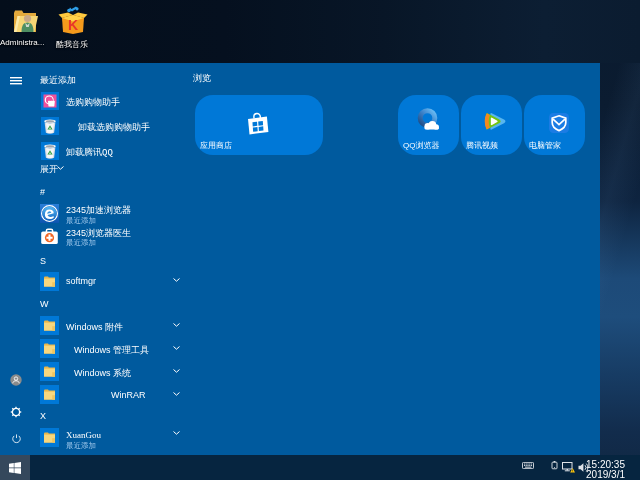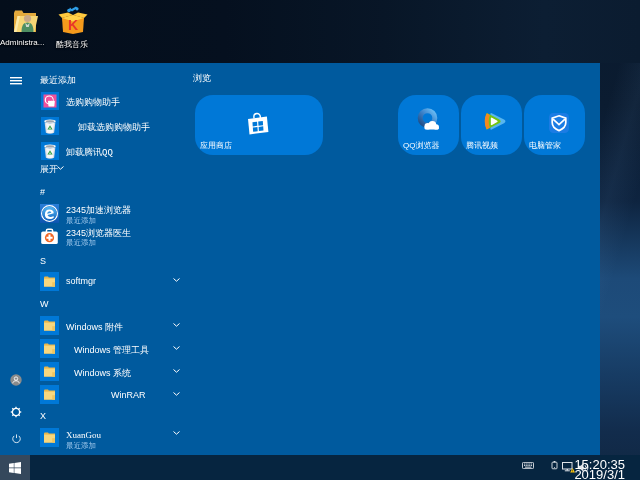--- a/index.html
+++ b/index.html
@@ -19,21 +19,21 @@
 #menu .hdr{position:absolute;color:#fff;font-size:9px;}
 #menu .itxt{position:absolute;color:#fff;font-size:9px;white-space:nowrap;}
 #menu .sub{position:absolute;color:#9cc6ea;font-size:7.5px;white-space:nowrap;}
 #menu .tile18{position:absolute;width:18px;height:18px;background:#0078D7;}
 #menu .chev{position:absolute;width:7px;height:4px;}
 .tile{position:absolute;background:#0078D7;border-radius:18px;}
 .tlabel{position:absolute;left:5px;bottom:4px;color:#fff;font-size:8px;white-space:nowrap;}
 
 #tb{left:0;top:455px;width:640px;height:25px;background:#062540;}
 #startbtn{left:0;top:0;width:30px;height:25px;background:#35485C;}
-#clock{right:15px;top:5px;color:#fff;font-size:13px;line-height:10px;}
+#clock{right:15px;top:5px;color:#fff;font-size:10px;line-height:10px;}
 </style>
 </head>
 <body>
 <div id="wall" class="abs">
   <div class="beam" style="left:560px;top:60px;width:55px;height:420px;transform:skewX(-16deg);"></div>
 </div>
 <div id="topstrip" class="abs"></div>
 
 <div class="abs" style="left:12px;top:6px;width:27px;height:30px;">
 <svg width="27" height="30" viewBox="0 0 27 30">

